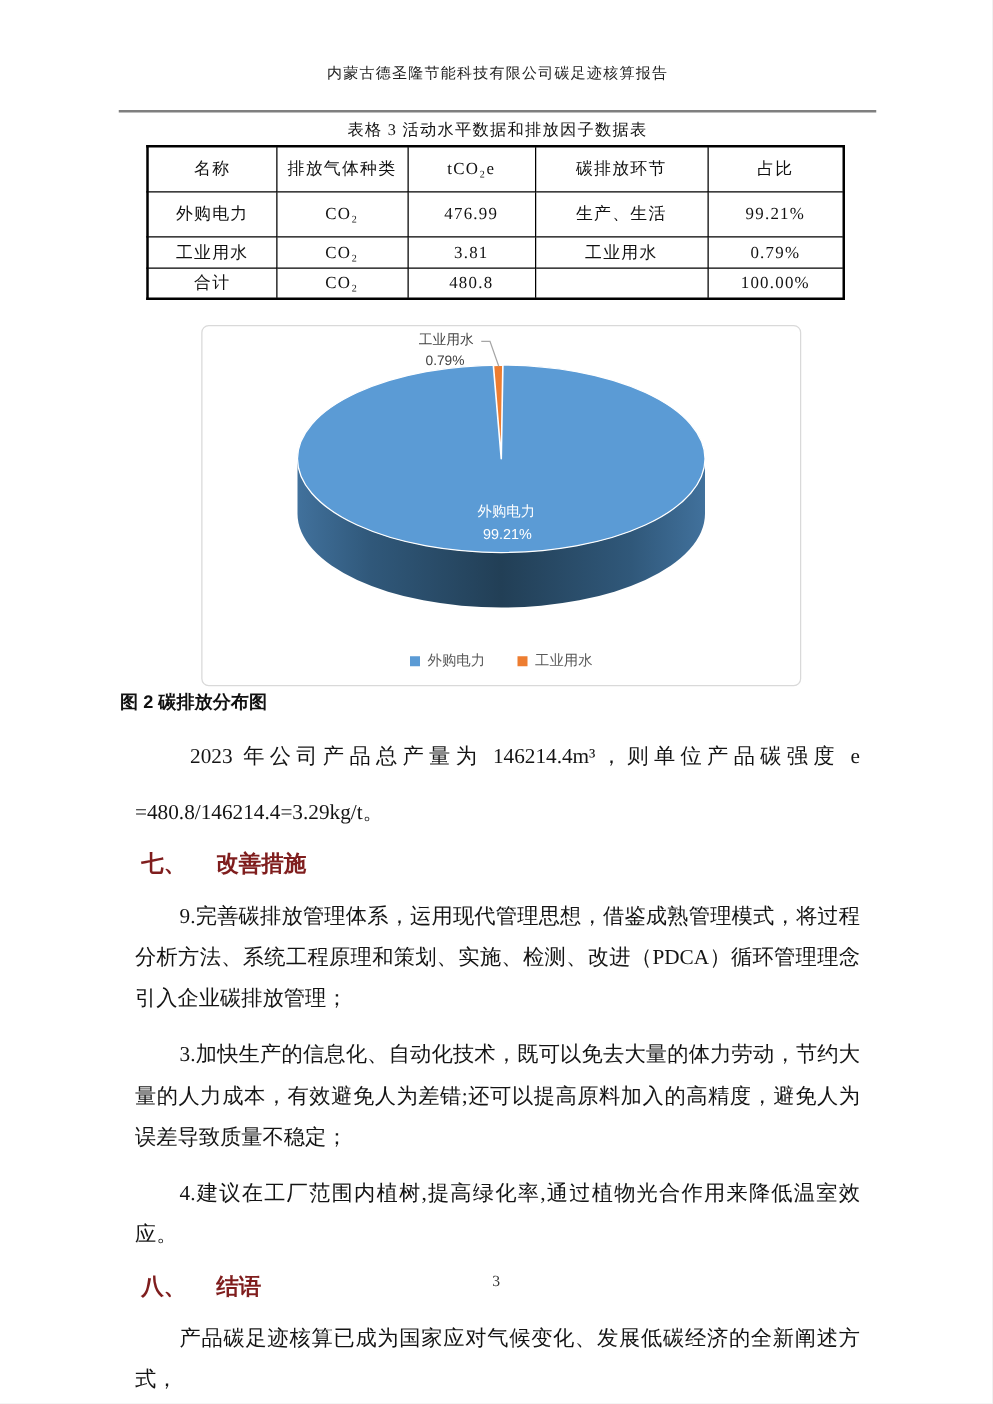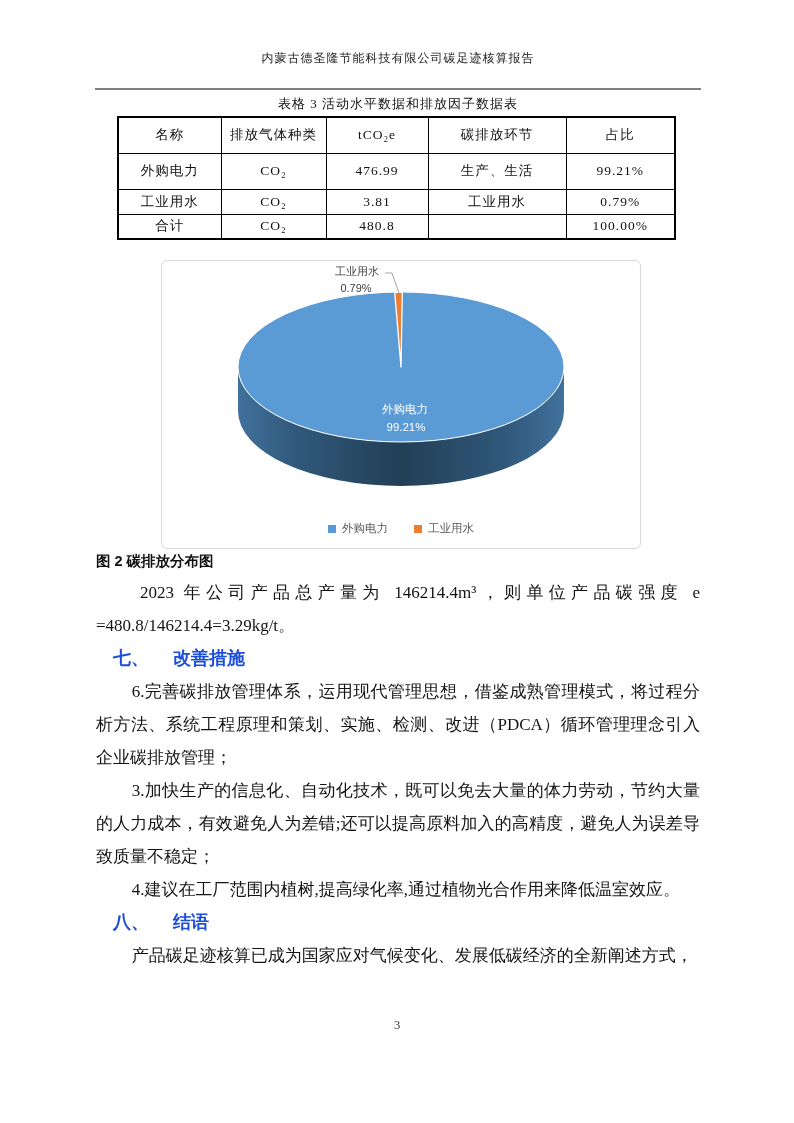--- a/index.html
+++ b/index.html
@@ -45,27 +45,27 @@
   .sw-orange{background:#ed7d31;}
   .chart-caption{
     position:absolute;top:552px;left:96px;width:604px;text-align:left;
     font-family:"Liberation Sans","DejaVu Sans",sans-serif;font-weight:bold;font-size:14.5px;color:#111;
   }
   
   .body-text{
     position:absolute;top:576px;left:96px;width:604px;
     font-size:17px;line-height:33px;text-align:justify;color:#141414;
   }
-  .body-text p{margin:0;}
+  .body-text p{margin:12px;}
   .intro-l1{text-align:justify;text-align-last:justify;padding-left:44px;}
   .intro-l2{text-align:left;}
   .p-indent{text-indent:2.1em;}
   .sec-heading{
-    font-family:Liberation Mono, monospace;font-weight:bold;
-    font-size:18px;line-height:26px;margin:4px 0 3px 17px;text-align:left;color:#1d4ed8;
+    font-family:Liberation Sans, sans-serif;font-weight:bold;
+    font-size:18px;line-height:26px;margin:4px 0 3px 17px;text-align:left;color:#7f1d1d;
   }
   .sec-num{margin-right:24px;}
   .page-number{
     position:absolute;top:1018px;left:0;width:100%;text-align:center;
     font-size:12.5px;color:#333;
   }
 </style>
 </head>
 <body>
 
@@ -155,21 +155,21 @@
 
   <div class="chart-caption">图 2 碳排放分布图</div>
 
   <div class="body-text">
     <p class="intro-l1">2023 年公司产品总产量为 146214.4m³，则单位产品碳强度 e</p>
     <p class="intro-l2">=480.8/146214.4=3.29kg/t。</p>
 
     <div class="sec-heading">
       <span class="sec-num">七、</span><span>改善措施</span>
     </div>
-    <p class="p-indent">6.完善碳排放管理体系，运用现代管理思想，借鉴成熟管理模式，将过程分析方法、系统工程原理和策划、实施、检测、改进（PDCA）循环管理理念引入企业碳排放管理；</p>
+    <p class="p-indent">9.完善碳排放管理体系，运用现代管理思想，借鉴成熟管理模式，将过程分析方法、系统工程原理和策划、实施、检测、改进（PDCA）循环管理理念引入企业碳排放管理；</p>
     <p class="p-indent">3.加快生产的信息化、自动化技术，既可以免去大量的体力劳动，节约大量的人力成本，有效避免人为差错;还可以提高原料加入的高精度，避免人为误差导致质量不稳定；</p>
     <p class="p-indent">4.建议在工厂范围内植树,提高绿化率,通过植物光合作用来降低温室效应。</p>
 
     <div class="sec-heading">
       <span class="sec-num">八、</span><span>结语</span>
     </div>
     <p class="p-indent">产品碳足迹核算已成为国家应对气候变化、发展低碳经济的全新阐述方式，</p>
   </div>
 
   <div class="page-number">3</div>

